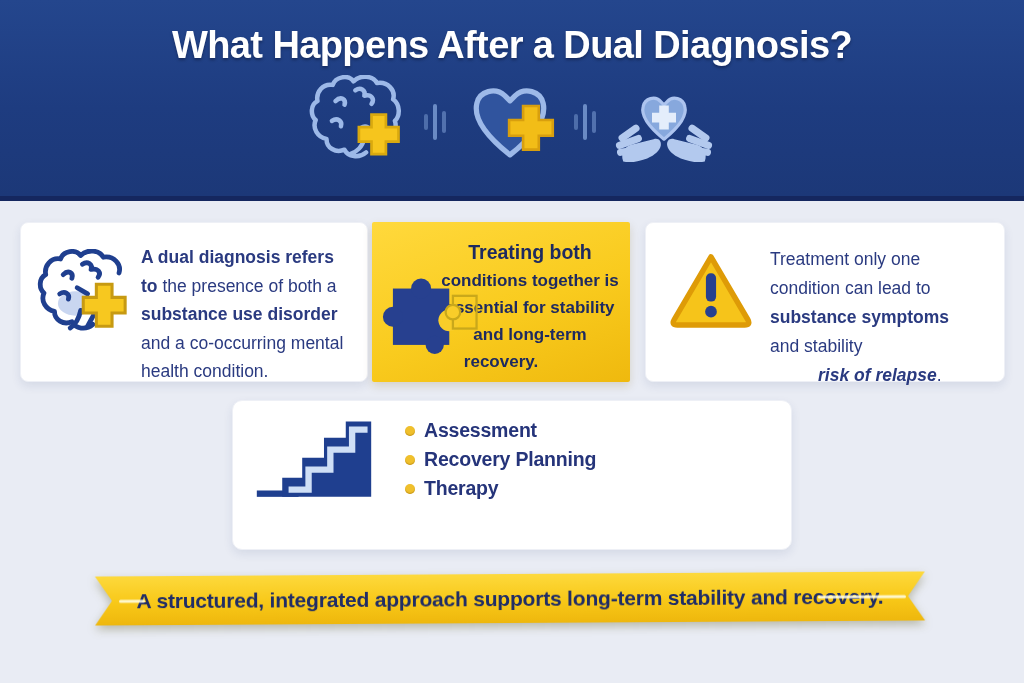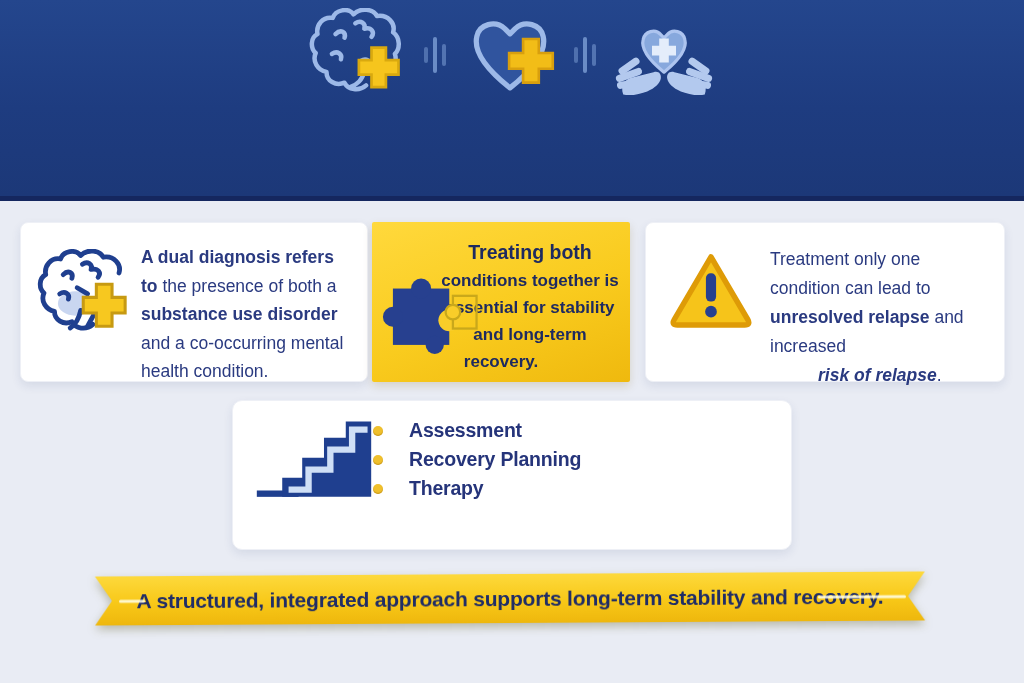--- a/index.html
+++ b/index.html
@@ -45,21 +45,21 @@
 
   .card-warning{left:645px;width:360px;display:flex;align-items:flex-start;padding:22px 10px 0 22px;gap:16px;}
   .card-warning .icon-wrap{flex:0 0 86px;margin-top:4px;}
   .card-warning .card-text{width:205px;line-height:29px;}
 
   
   .steps-card{position:absolute;left:232px;top:400px;width:558px;height:148px;background:#ffffff;
     border-radius:10px;border:1px solid #eef0f6;box-shadow:0 4px 10px rgba(40,60,120,.10);}
   .stairs-wrap{position:absolute;left:22px;top:12px;}
   .steps-list{position:absolute;left:140px;top:15px;list-style:none;margin:0;padding:0;}
-  .steps-list li{display:flex;align-items:center;gap:26px;height:29px;}
+  .steps-list li{display:flex;align-items:center;gap:9px;height:29px;padding-left:32px;}
   .bullet{width:10px;height:10px;border-radius:50%;background:#f0c02c;box-shadow:inset 0 -1px 1px rgba(160,110,0,.5);}
   .step-label{color:#25347a;font-size:19.5px;font-weight:700;letter-spacing:-0.2px;}
 
   
   .ribbon-shadow{position:absolute;left:95px;top:574px;width:830px;height:49px;
     filter:drop-shadow(0 4px 5px rgba(90,85,30,.35));transform:rotate(-0.35deg);}
   .ribbon{width:100%;height:100%;position:relative;display:flex;align-items:center;justify-content:center;
     background:linear-gradient(180deg,#fdd93c 0%,#f8c818 55%,#eeb70d 100%);
     clip-path:polygon(0% 0%,100% 0%,calc(100% - 17px) 50%,100% 100%,0% 100%,17px 50%);}
   .ribbon-text{color:#202d66;font-size:21px;font-weight:700;white-space:nowrap;letter-spacing:-0.2px;}
@@ -67,20 +67,21 @@
     background:rgba(255,255,235,.85);}
   .ribbon .dash.left{left:24px;width:26px;}
   .ribbon .dash.right{right:19px;width:88px;}
 </style>
 </head>
 <body>
 
 <div class="stage">
 
   <header class="header">
+    <h1 class="title">What Happens After a Dual Diagnosis?</h1>
 
     <div class="hero-icons">
 
       <span>
         <svg width="100" height="90" viewBox="0 0 110 100">
           <g fill="none" stroke="#9db9e8" stroke-width="5" stroke-linecap="round" stroke-linejoin="round">
             <path d="M64 86 C56 93 44 91 40 83 C30 87 20 81 20 71 C10 69 4 59 8 50 C2 45 2 33 10 29 C8 19 16 9 27 11 C30 2 44 -1 50 7 C58 -1 72 1 76 9 C88 7 97 17 94 27 C102 33 102 45 96 51 C99 60 93 70 84 70"></path>
             <path d="M30 29 C36 23 42 27 40 33"></path>
             <path d="M52 17 C58 13 64 17 62 23 C70 21 74 27 70 32"></path>
             <path d="M26 51 C32 47 38 51 36 57"></path>
@@ -169,21 +170,21 @@
   </article>
 
   <article class="card white card-warning">
     <span class="icon-wrap">
       <svg width="86" height="80" viewBox="0 0 110 100">
         <path d="M55 9 L102 89 Q106 96 98 96 H12 Q4 96 8 89 Z" fill="#f6c41a" stroke="#de9b07" stroke-width="7" stroke-linejoin="round"></path>
         <rect x="48.5" y="30" width="13" height="36" rx="6" fill="#27408f"></rect>
         <circle cx="55" cy="79" r="7.5" fill="#27408f"></circle>
       </svg>
     </span>
-    <p class="card-text"><span>Treatment only one condition can lead to </span><span class="b">unresolved relapse</span><span> and increased </span><span class="nowrap"><span class="bi">risk of relapse</span><span>.</span></span></p>
+    <p class="card-text"><span>Treatment only one condition can lead to </span><span class="b">substance symptoms</span><span> and stability </span><span class="nowrap"><span class="bi">risk of relapse</span><span>.</span></span></p>
   </article>
 
   <section class="steps-card">
     <span class="stairs-wrap">
       <svg width="118" height="86" viewBox="0 0 130 92">
         <rect x="2" y="84" width="46" height="7" fill="#1f3f8f"></rect>
         <path d="M30 91 V70 H52 V48 H76 V26 H100 V8 H128 V91 Z" fill="#1f3f8f"></path>
         <path d="M37 83 H59 V61 H83 V39 H107 V17 H124" fill="none" stroke="#cfdff6" stroke-width="7"></path>
       </svg>
     </span>

